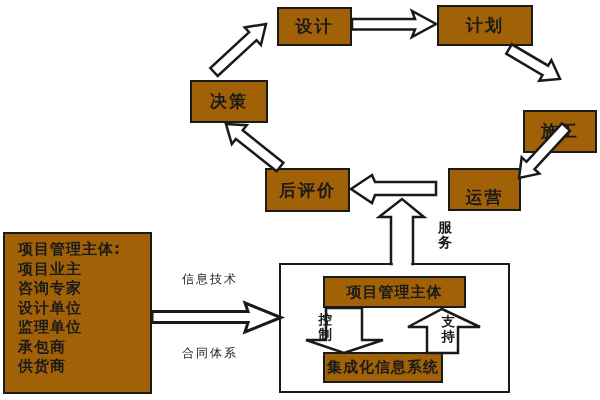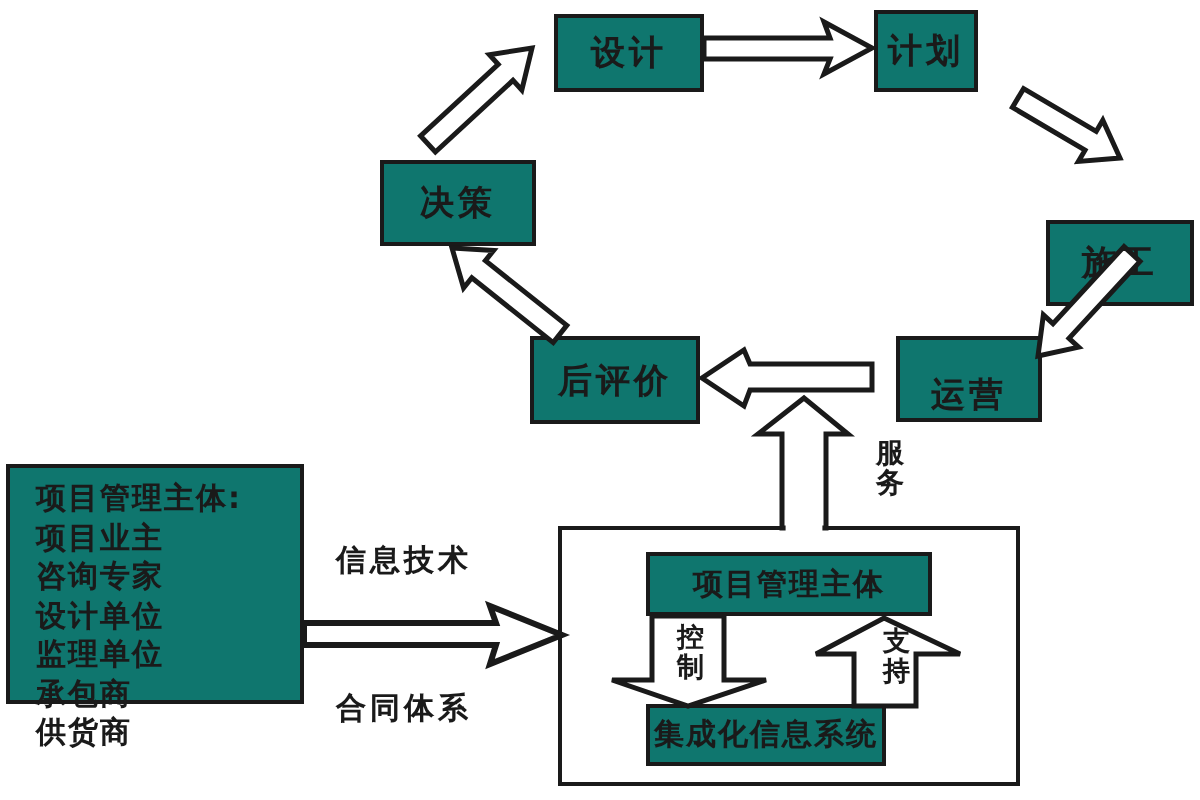--- a/index.html
+++ b/index.html
@@ -2,65 +2,65 @@
 <html><head>
 <meta charset="utf-8">
 <style>
   html,body{margin:0;padding:0;background:#fff;}
   .stage{
     position:relative;width:600px;height:400px;background:#fff;overflow:hidden;
     font-family:"DejaVu Sans",sans-serif;color:#1a1a1a;
   }
   .arrows{position:absolute;left:0;top:0;width:600px;height:400px;z-index:2;pointer-events:none;}
   .box{
-    position:absolute;box-sizing:border-box;border:2.5px solid #1a1a1a;background:#0f766e;
+    position:absolute;box-sizing:border-box;border:2.5px solid #1a1a1a;background:#a16207;
     display:flex;align-items:center;justify-content:center;
     font-weight:bold;z-index:1;
   }
   .node{font-size:17px;letter-spacing:2px;z-index:1;}
   .innerbox{font-size:15px;letter-spacing:1px;z-index:1;}
   .outerbox{background:#fff;z-index:1;}
   .panel{
     flex-direction:column;align-items:flex-start;justify-content:flex-start;
     padding:6px 4px 0 13px;font-size:15px;line-height:19.5px;letter-spacing:1px;
   }
   .flabel{
-    position:absolute;z-index:3;font-weight:bold;font-size:15px;letter-spacing:2px;
-    text-align:left;white-space:nowrap;
+    position:absolute;z-index:3;font-weight:normal;font-size:12px;letter-spacing:2px;
+    text-align:center;white-space:nowrap;
   }
   .vlabel{
     position:absolute;z-index:3;font-weight:bold;font-size:13.5px;line-height:14.5px;
     width:16px;word-break:break-all;text-align:right;
   }
 </style>
 </head>
 <body>
 
 <div class="stage">
 
   <div class="box node" style="left:277px;top:7px;width:75px;height:39px;">
     <span>设计</span>
   </div>
-  <div class="box node" style="left:437px;top:5px;width:52px;height:41px;">
+  <div class="box node" style="left:437px;top:5px;width:96px;height:41px;">
     <span>计划</span>
   </div>
   <div class="box node" style="left:523px;top:79px;width:74px;height:43px;margin-top:31px;">
     <span>施工</span>
   </div>
   <div class="box node" style="left:448px;top:168px;width:73px;height:43px;align-items:flex-end;">
     <span>运营</span>
   </div>
   <div class="box node" style="left:265px;top:168px;width:85px;height:44px;">
     <span>后评价</span>
   </div>
   <div class="box node" style="left:190px;top:80px;width:78px;height:43px;">
     <span>决策</span>
   </div>
 
-  <div class="box panel" style="left:3px;top:232px;width:149px;height:120px;">
+  <div class="box panel" style="left:3px;top:232px;width:149px;height:162px;">
     <div>项目管理主体:</div>
     <div>项目业主</div>
     <div>咨询专家</div>
     <div>设计单位</div>
     <div>监理单位</div>
     <div>承包商</div>
     <div>供货商</div>
   </div>
 
   <div class="box outerbox" style="left:279px;top:263px;width:231px;height:130px;"></div>
@@ -91,16 +91,16 @@
     <rect x="392.8" y="260.5" width="18.4" height="6" fill="#ffffff" stroke="none"></rect>
 
     <polygon points="326,308 326,340 306,340 344,353 383,340 362,340 362,308"></polygon>
 
     <polygon points="427,353 427,327 408,327 442,309 480,327 458,327 458,353"></polygon>
   </svg>
 
   <div class="flabel" style="left:168px;top:271px;width:84px;">信息技术</div>
   <div class="flabel" style="left:168px;top:345px;width:84px;">合同体系</div>
   <div class="vlabel" style="left:436px;top:220px;font-size:14px;">服务</div>
-  <div class="vlabel" style="left:336px;top:312px;">控制</div>
+  <div class="vlabel" style="left:316px;top:312px;">控制</div>
   <div class="vlabel" style="left:439px;top:316px;font-family:Liberation Mono, monospace;">支持</div>
 
 </div>
 
 </body></html>

